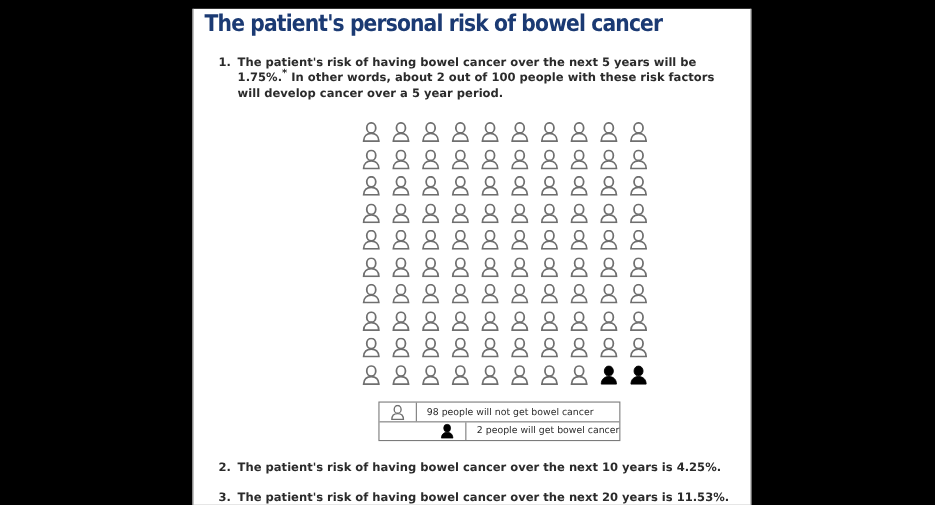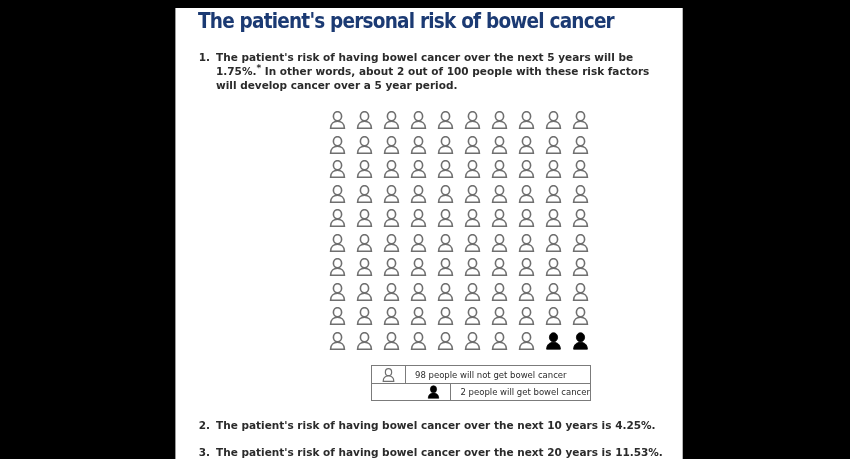--- a/index.html
+++ b/index.html
@@ -31,21 +31,21 @@
     background: #ffffff;
     border-left: 1px solid #9a9a9a;
     border-right: 1px solid #b5b5b5;
     box-sizing: border-box;
     overflow: hidden;
   }
 
   
   #title-bar {
     position: absolute;
-    left: 16px;
+    left: 4px;
     top: 0px;
     width: 508px;
     height: 30px;
     text-align: right;
   }
   #doc-title {
     position: absolute;
     left: 6px;
     top: 1px;
     color: #1b3a73;
@@ -128,21 +128,20 @@
 
   
   #legend {
     position: absolute;
     left: 168px;
     top: 357px;
     width: 220px;
     border: 1px solid #7b7b7b;
     background: #ffffff;
     box-sizing: border-box;
-    margin-left: 27px;
   }
   .legend-row {
     display: flex;
     align-items: center;
     height: 17px;
     box-sizing: border-box;
   }
   .legend-row + .legend-row {
     border-top: 1px solid #7b7b7b;
     justify-content: flex-end;

